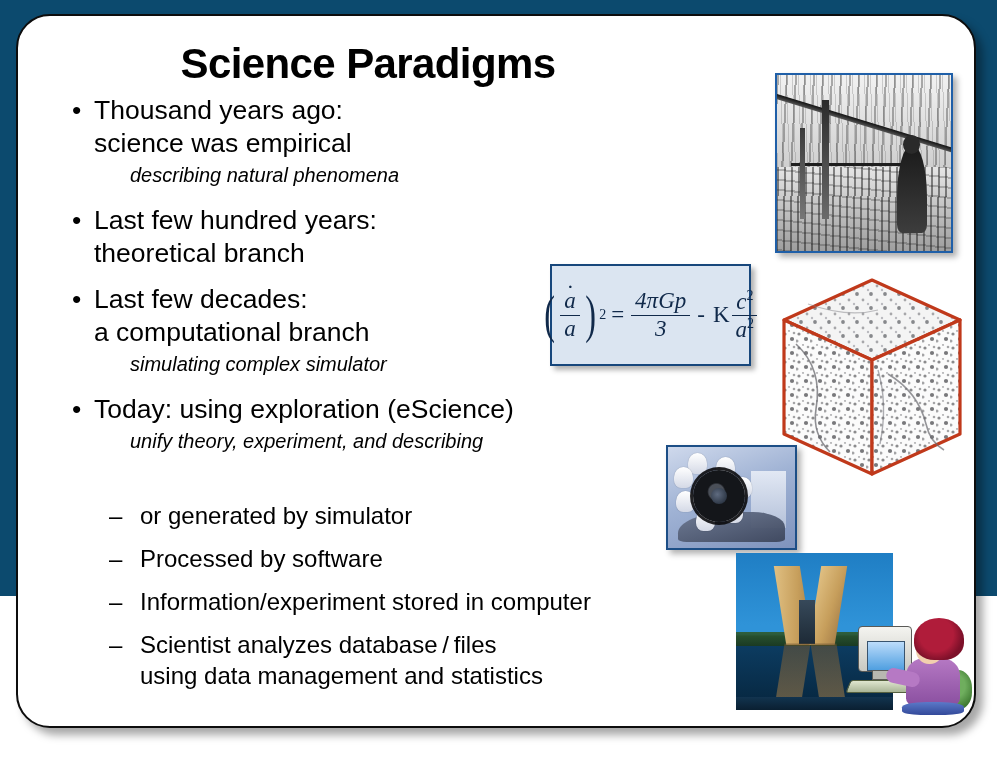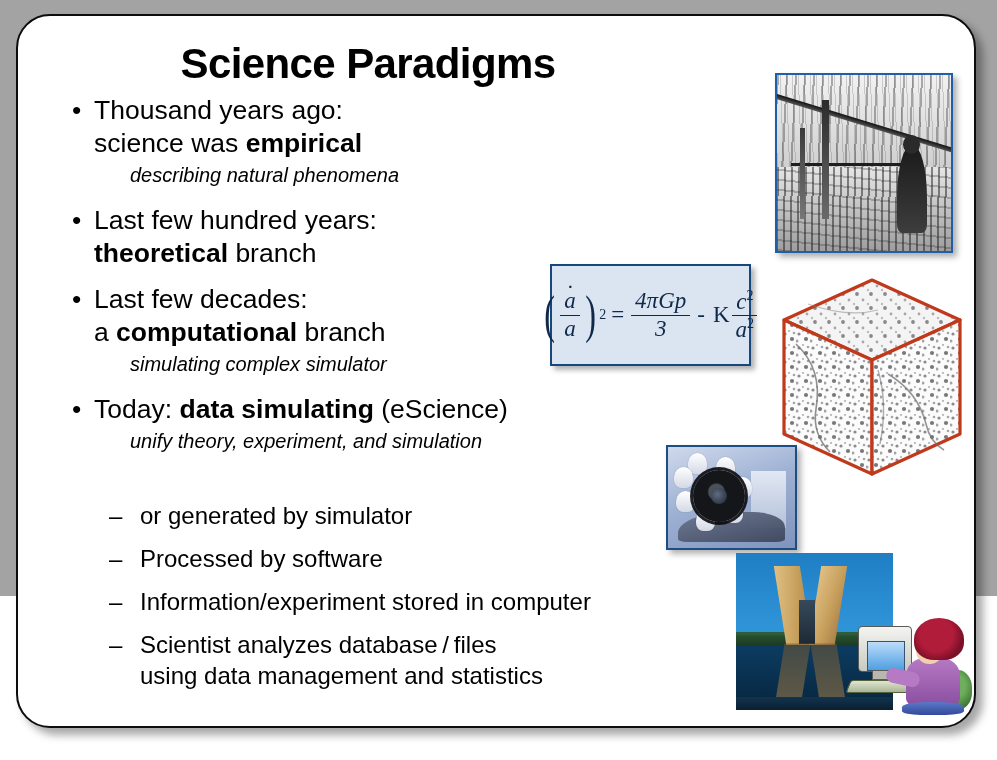--- a/index.html
+++ b/index.html
@@ -10,21 +10,21 @@
     width: 997px;
     height: 760px;
     overflow: hidden;
     font-family: "Liberation Sans", sans-serif;
   }
 
   #slide-root {
     position: relative;
     width: 997px;
     height: 596px;
-    background: #a3a3a3;
+    background: #0c4a6e;
   }
 
   
   .slide-frame {
     position: absolute;
     left: 16px;
     top: 14px;
     width: 960px;
     height: 714px;
     background: #ffffff;
@@ -86,21 +86,21 @@
   .bullet-sub {
     padding-left: 82px;
     font-size: 20px;
     line-height: 31px;
     font-style: italic;
     white-space: nowrap;
   }
 
   .spacer-gap { height: 13px; }
 
-  b.em { font-weight: bold; }
+  b.em { font-weight: normal; }
 
   
   .dash-list {
     position: absolute;
     left: 30px;
     top: 484px;
     width: 650px;
   }
 
   .dash-row {
@@ -479,23 +479,23 @@
           <span>Last few decades:</span>
         </div>
         <div class="bullet-cont"><span>a </span><b class="em">computational</b><span> branch</span></div>
         <div class="bullet-sub">simulating complex simulator</div>
       </div>
 
       <div class="spacer-gap"></div>
 
       <div class="bullet-block">
         <div class="bullet-row">
-          <span class="bullet-dot">•</span><span>Today: </span><b class="em">data simulating</b><span> (eScience)</span>
-        </div>
-        <div class="bullet-sub">unify theory, experiment, and simulation</div>
+          <span class="bullet-dot">•</span><span>Today: </span><b class="em">using exploration</b><span> (eScience)</span>
+        </div>
+        <div class="bullet-sub">unify theory, experiment, and describing</div>
       </div>
 
     </div>
 
     <div class="dash-list">
 
       <div>
         <div class="dash-row">
           <span class="dash-mark">–</span>
         </div>

